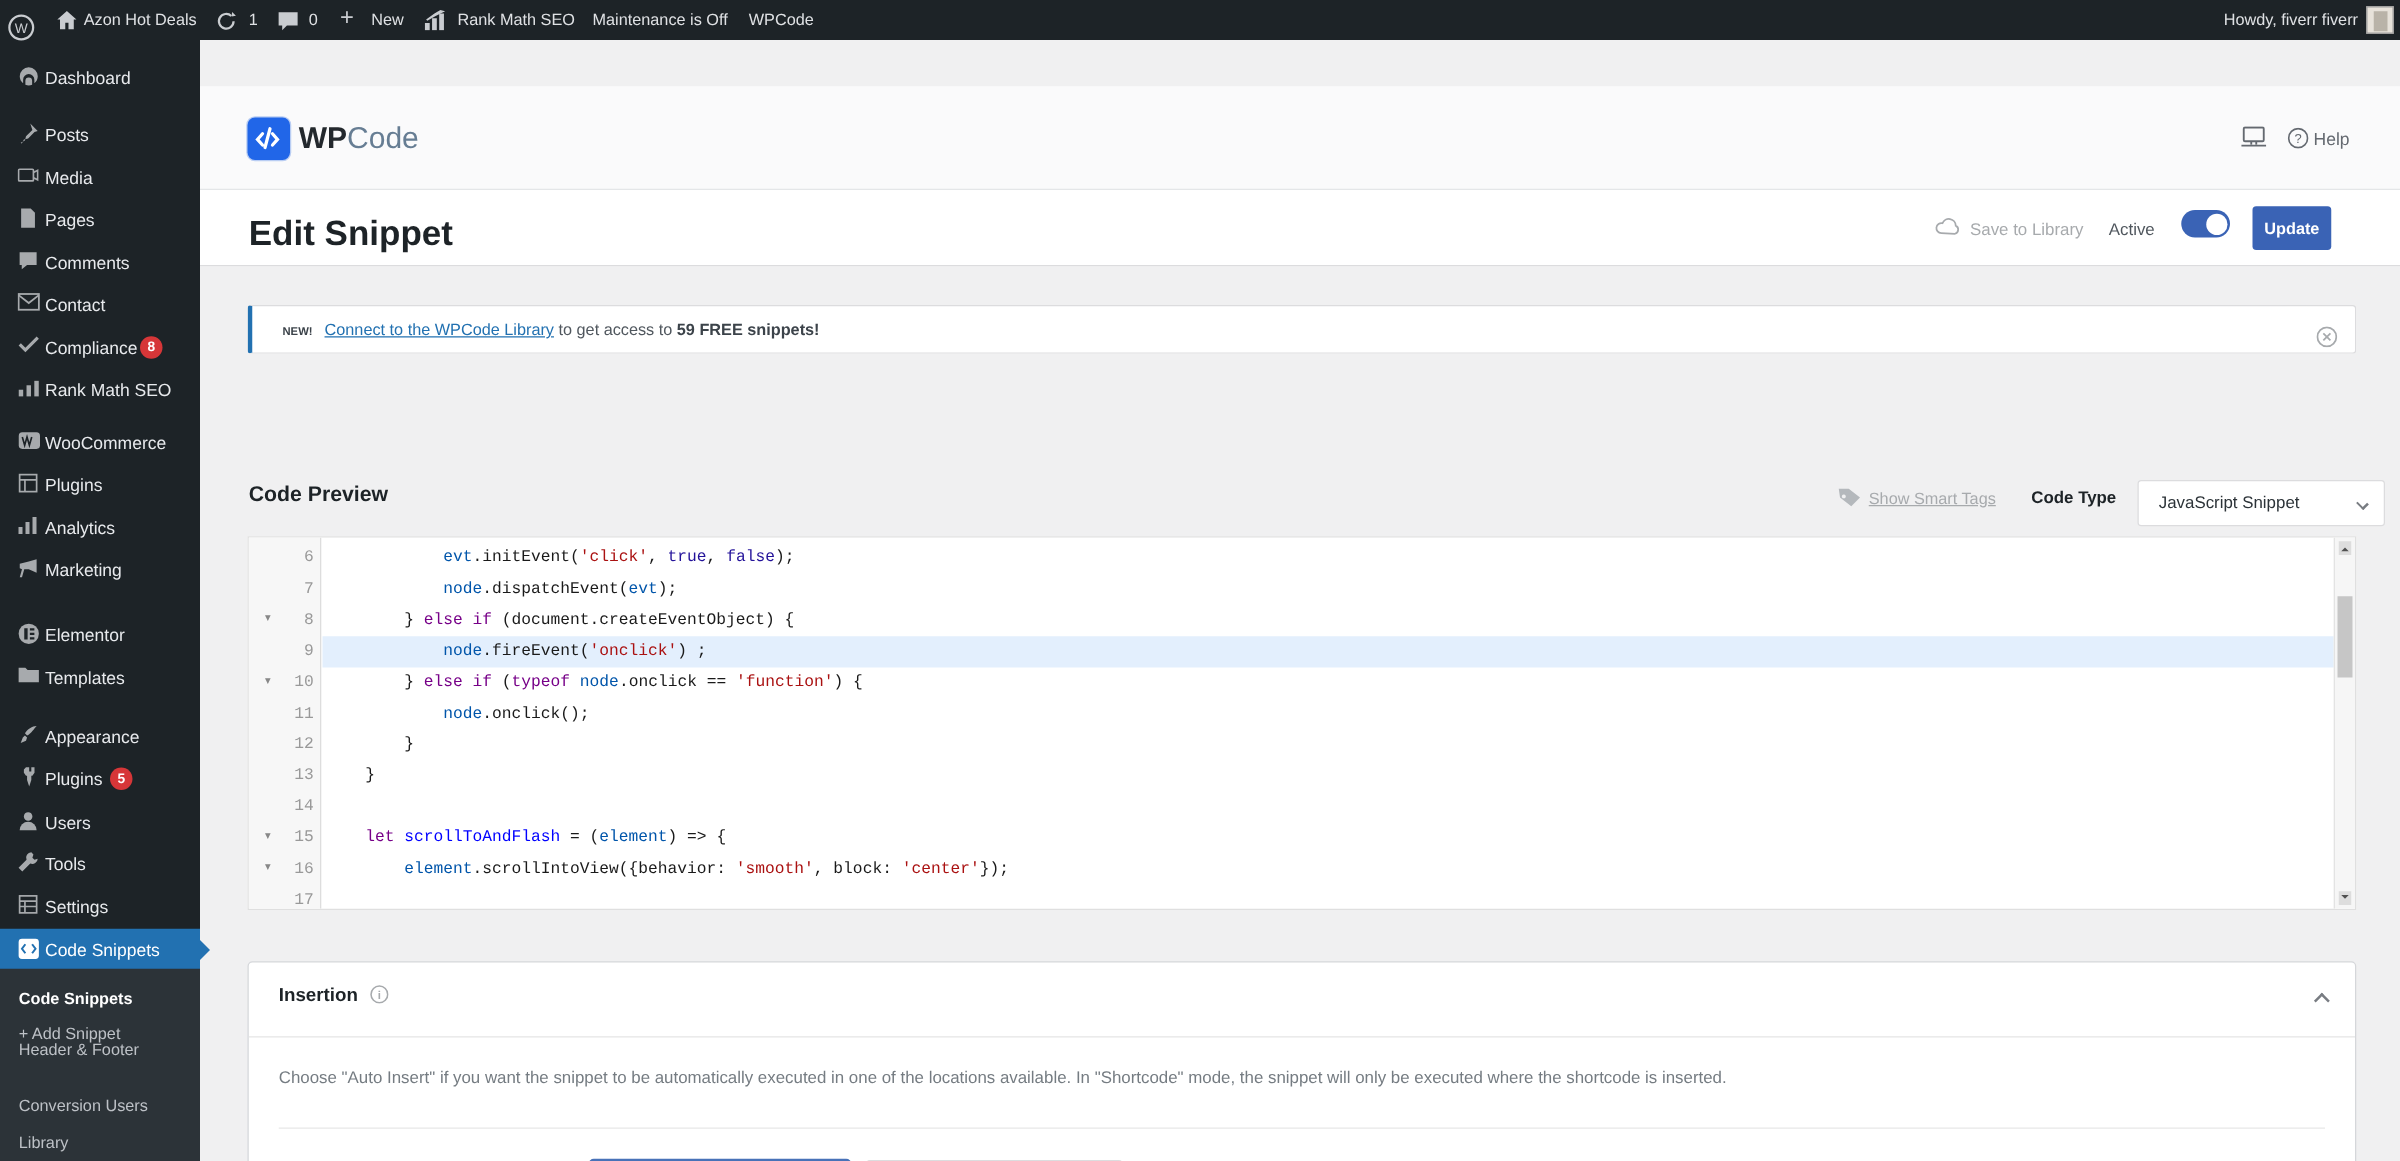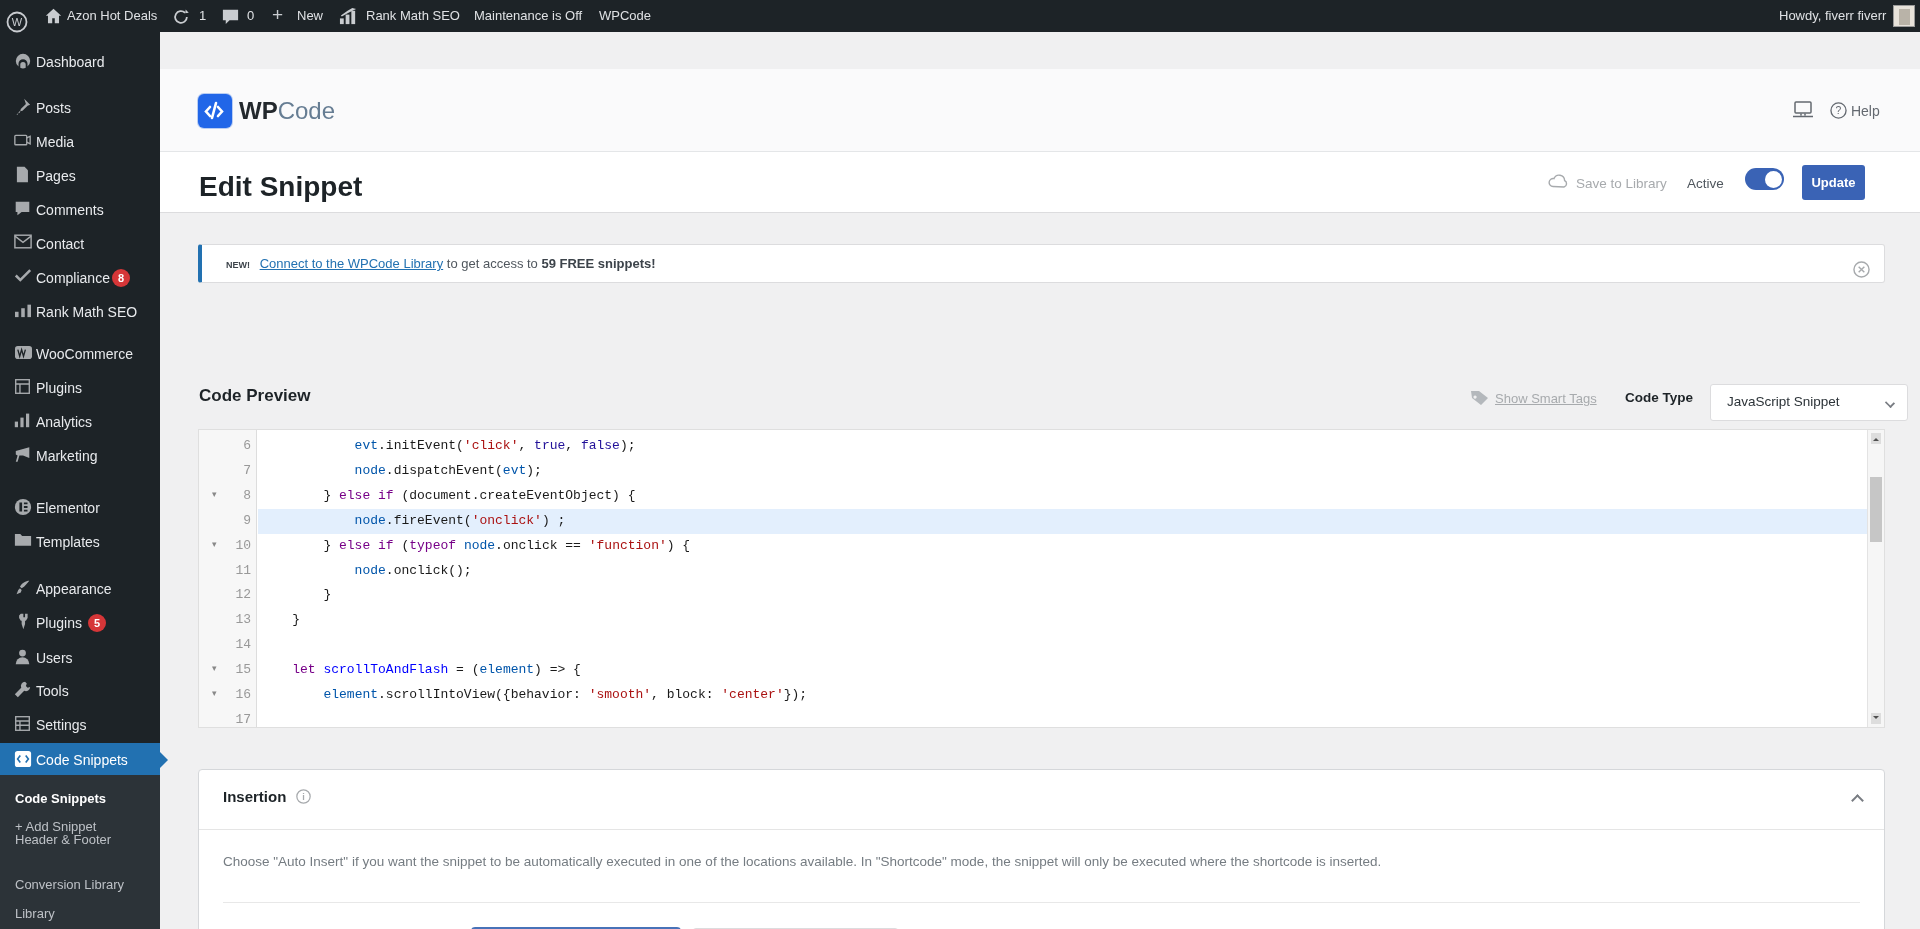--- a/index.html
+++ b/index.html
@@ -237,21 +237,21 @@
           <rect x="1" y="1" width="18" height="18" rx="3" fill="#fff"></rect>
           <path d="M7 6 4 10l3 4M13 6l3 4-3 4" stroke="#2271b1" stroke-width="1.8" fill="none"></path>
         </svg></span>
       <span class="lb">Code Snippets</span>
     </div>
   <div id="submenu">
     <div class="smbg"></div>
     <div class="smi" style="top:16px;color:#fff;font-weight:bold;">Code Snippets</div>
     <div class="smi" style="top:44px;">+ Add Snippet</div>
     <div class="smi" style="top:57px;">Header &amp; Footer</div>
-    <div class="smi" style="top:102px;">Conversion Library</div>
+    <div class="smi" style="top:102px;">Conversion Users</div>
     <div class="smi" style="top:131px;">Library</div>
   </div>
   <div style="position:absolute;left:160px;top:720px;width:0;height:0;border:8px solid transparent;border-left:8px solid #2271b1;"></div>
 </div>
 
 <div id="content">
   <div id="wpchead">
     <span class="abs" style="left:38px;top:25px;width:34px;height:34px;background:#2166e8;border-radius:6px;box-shadow:0 0 0 1px #b9cdf3;">
       <svg width="34" height="34" viewBox="0 0 34 34">
           <path d="M14 24 L18 9 M12 13 l-4 4.5 4 4.5 M20 13 l4 4.5 -4 4.5" stroke="#fff" stroke-width="2.6" fill="none" stroke-linecap="round"></path>

